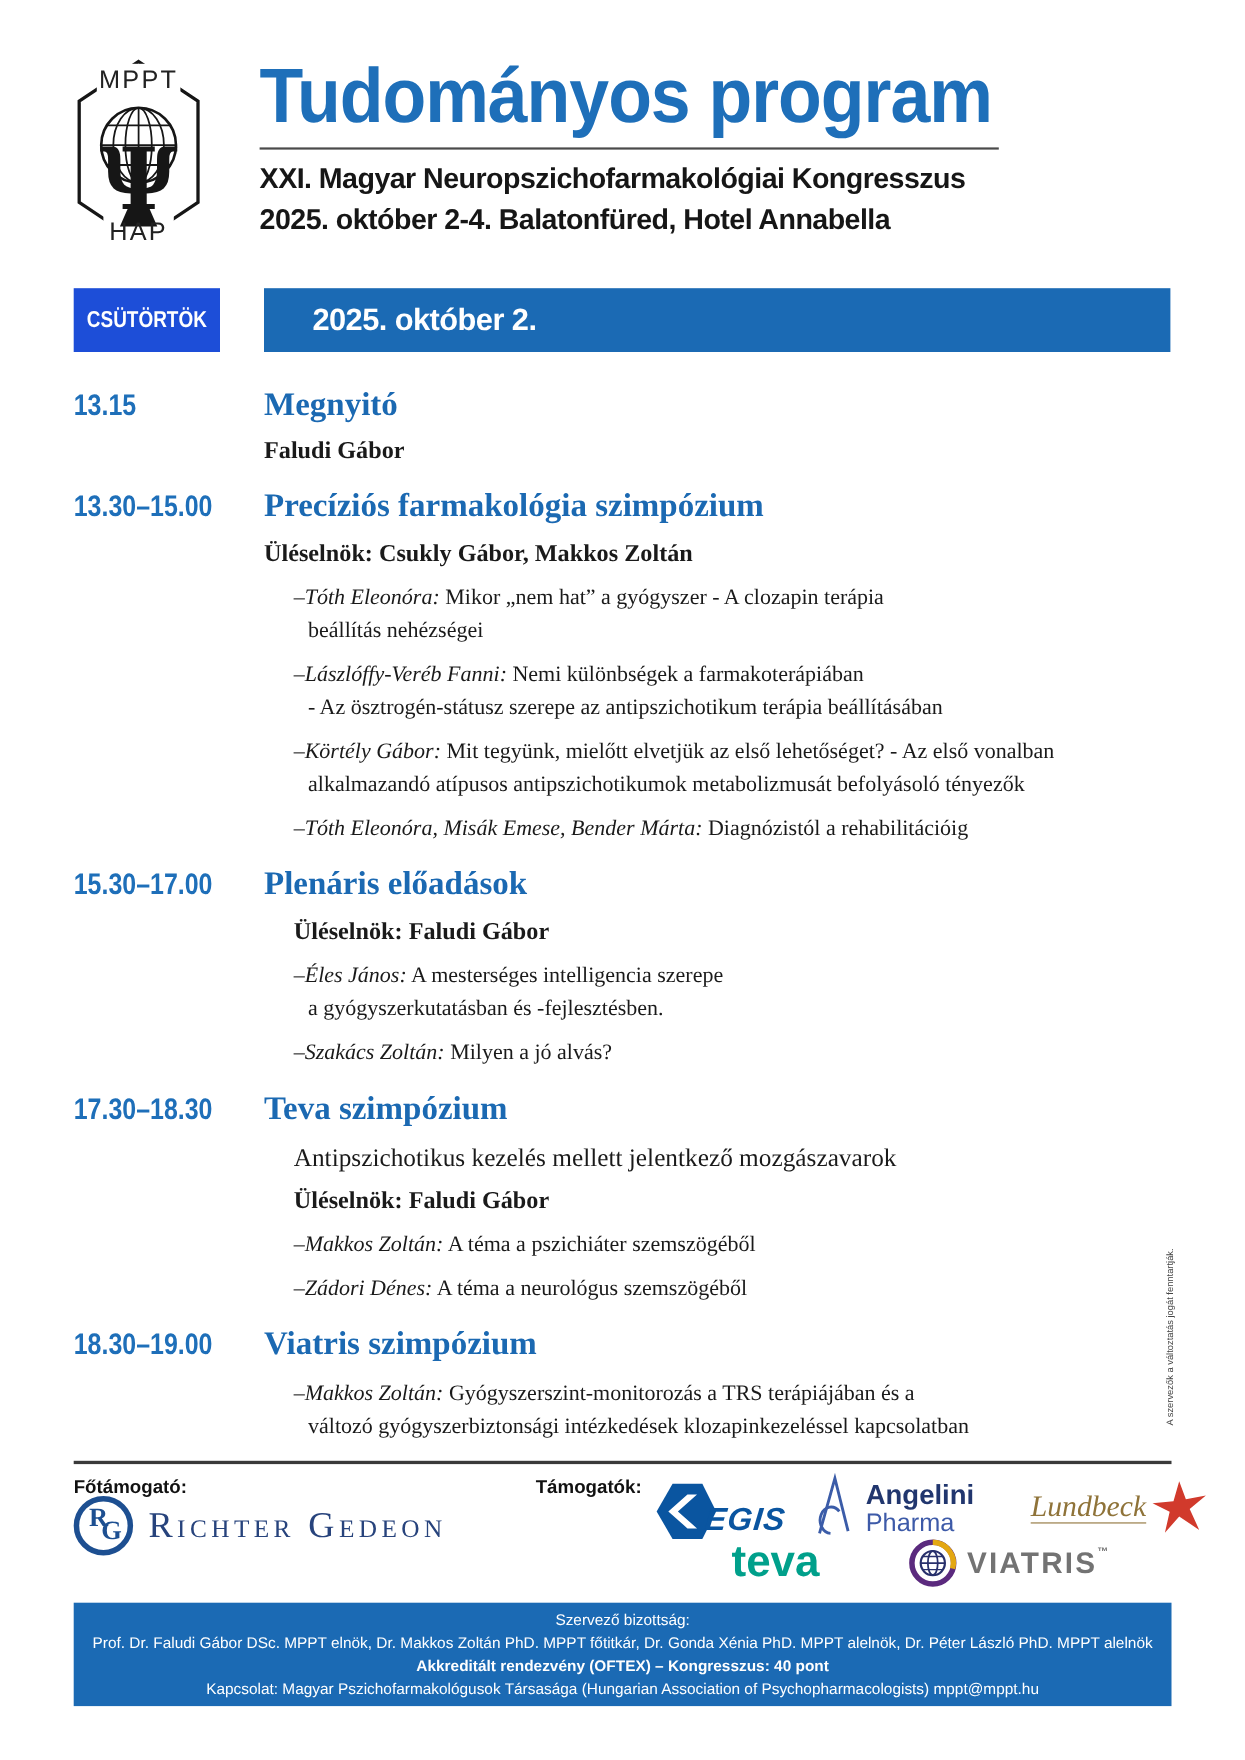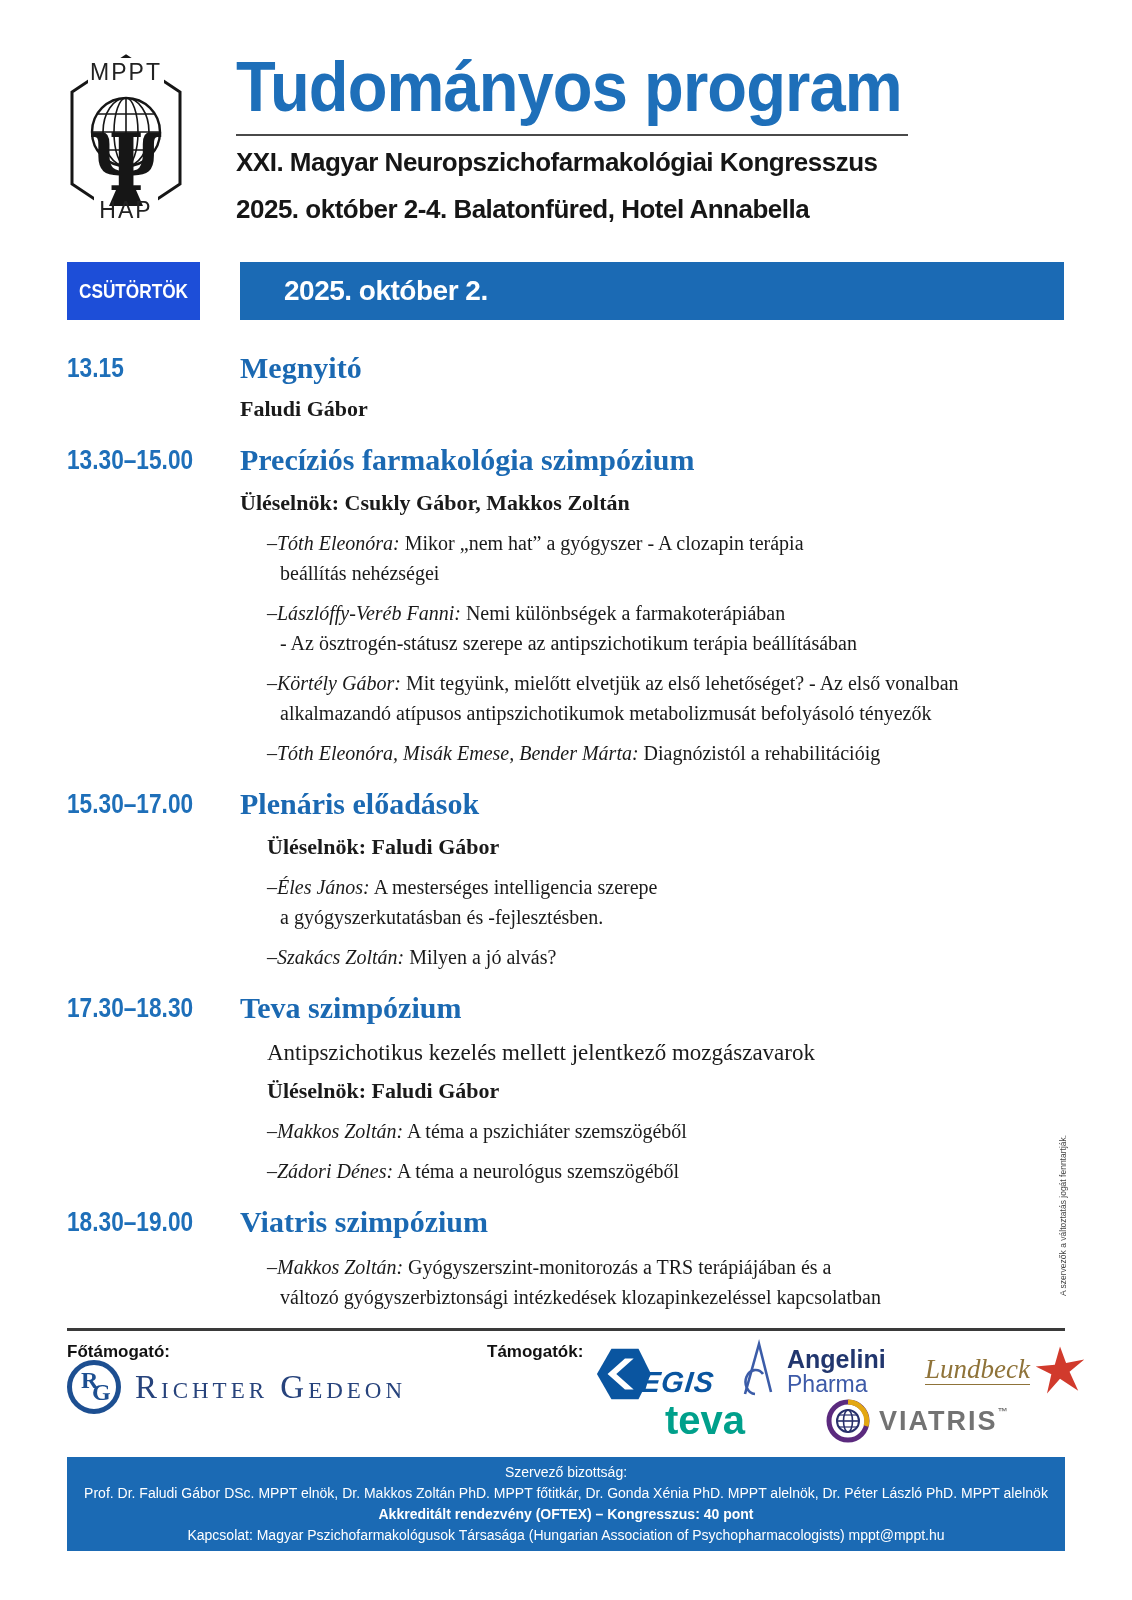--- a/index.html
+++ b/index.html
@@ -68,21 +68,21 @@
   .egis { position:absolute; left:528px; top:16px; display:flex; align-items:center; }
   .egis-text { font-family:"Liberation Sans", sans-serif; font-weight:700; font-style:italic;
                font-size:29px; color:#0a55a0; margin-left:-12px; margin-top:16px;
                letter-spacing:1px; transform:skewX(-6deg); }
   .angelini { position:absolute; left:668px; top:10px; display:flex; align-items:flex-start; }
   .angelini-text { margin-left:10px; font-family:"Liberation Sans", sans-serif; line-height:1.05; margin-top:8px;}
   .angelini-text .a1 { font-weight:700; font-size:25px; color:#21366e; display:block; }
   .angelini-text .a2 { font-weight:400; font-size:23px; color:#3d5aa8; display:block; }
   .lundbeck { position:absolute; left:858px; top:14px; display:flex; align-items:center; }
   .lundbeck-text { font-family:"Liberation Serif", serif; font-style:italic; font-size:27px;
-                   color:#8f7339; border-bottom:1px solid #8f7339; line-height:1.1; }
+                   color:#8f7339; border-bottom:1px solid #8f7339; line-height:1.1;margin-left:12px; }
   .teva { position:absolute; left:598px; top:72px; font-family:"Liberation Sans", sans-serif;
           font-weight:700; font-size:40px; color:#00a08b; letter-spacing:0px; line-height:1; }
   .viatris { position:absolute; left:758px; top:70px; display:flex; align-items:center; }
   .viatris-text { font-family:"Liberation Sans", sans-serif; font-weight:700; font-size:27px;
                   color:#737373; letter-spacing:2px; margin-left:8px; }
   .viatris-tm { font-size:10px; vertical-align:top; }
 
   
   .committee-bar { position:absolute; left:67px; top:1457px; width:998px; height:94px;
                    background:#1b6ab4; color:#fff; text-align:center;
@@ -117,21 +117,21 @@
       <path d="M56 140 h20 l7 16 h-34 z" fill="#161616"></path>
       <text x="66" y="30" font-family="Liberation Sans, sans-serif" font-size="23" letter-spacing="2" fill="#222" text-anchor="middle">MPPT</text>
       <text x="66" y="168" font-family="Liberation Sans, sans-serif" font-size="23" letter-spacing="2" fill="#222" text-anchor="middle">HAP</text>
     </svg>
   </div>
 
   <div class="header-text">
     <div class="main-title">Tudományos program</div>
     <div class="title-rule"></div>
     <div class="subtitle">XXI. Magyar Neuropszichofarmakológiai Kongresszus</div>
-    <div class="subtitle" style="margin-top:12px;">2025. október 2-4. Balatonfüred, Hotel Annabella</div>
+    <div class="subtitle" style="margin-top:2px;">2025. október 2-4. Balatonfüred, Hotel Annabella</div>
   </div>
 
   <div class="day-box">
     <span>CSÜTÖRTÖK</span>
   </div>
   <div class="date-bar">
     <span>2025. október 2.</span>
   </div>
 
   <div class="schedule">

